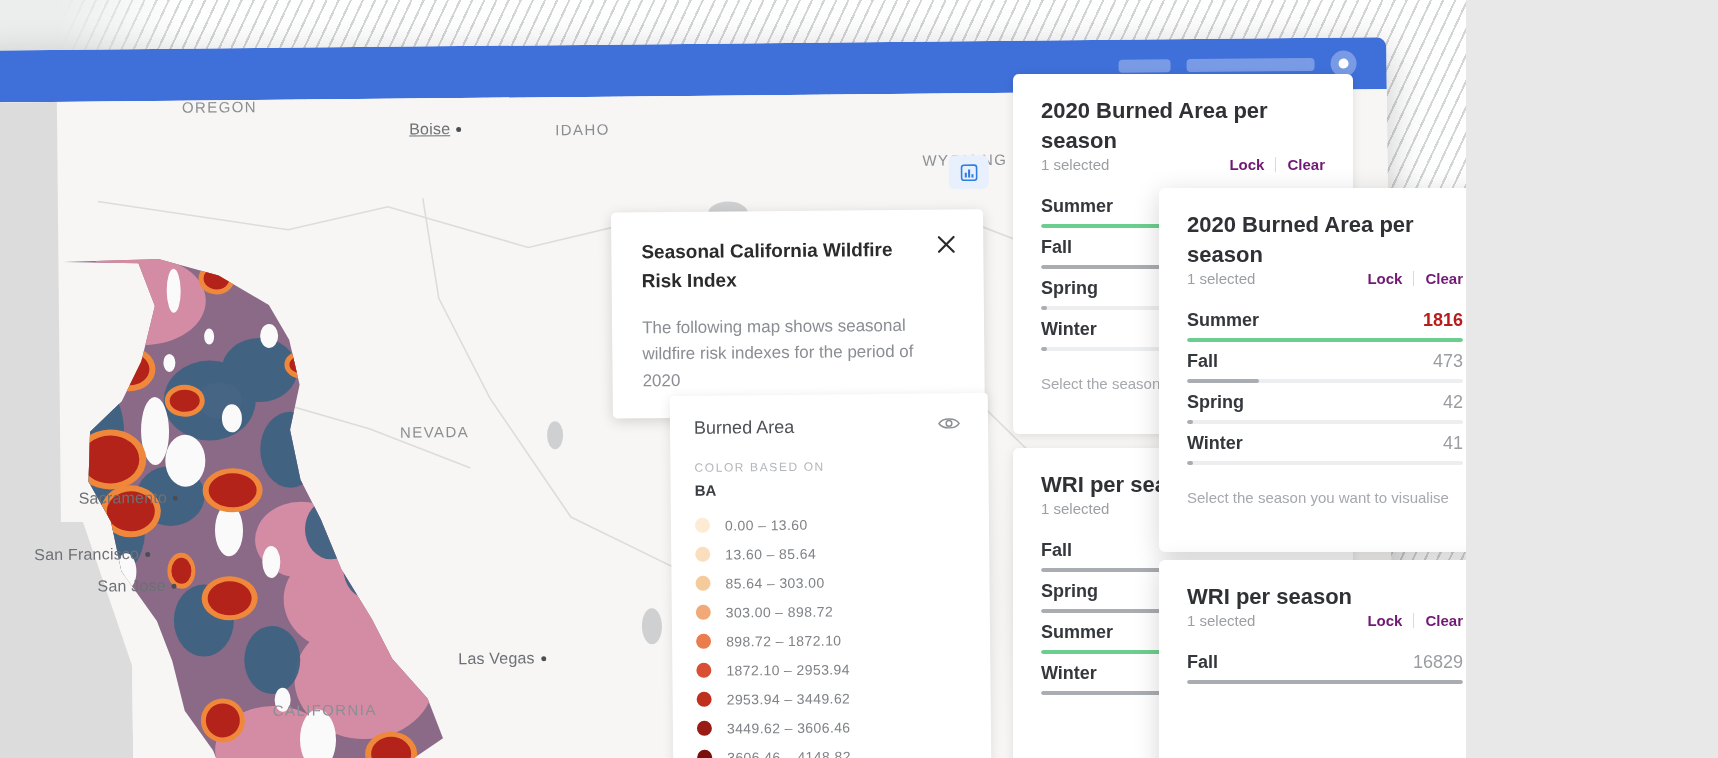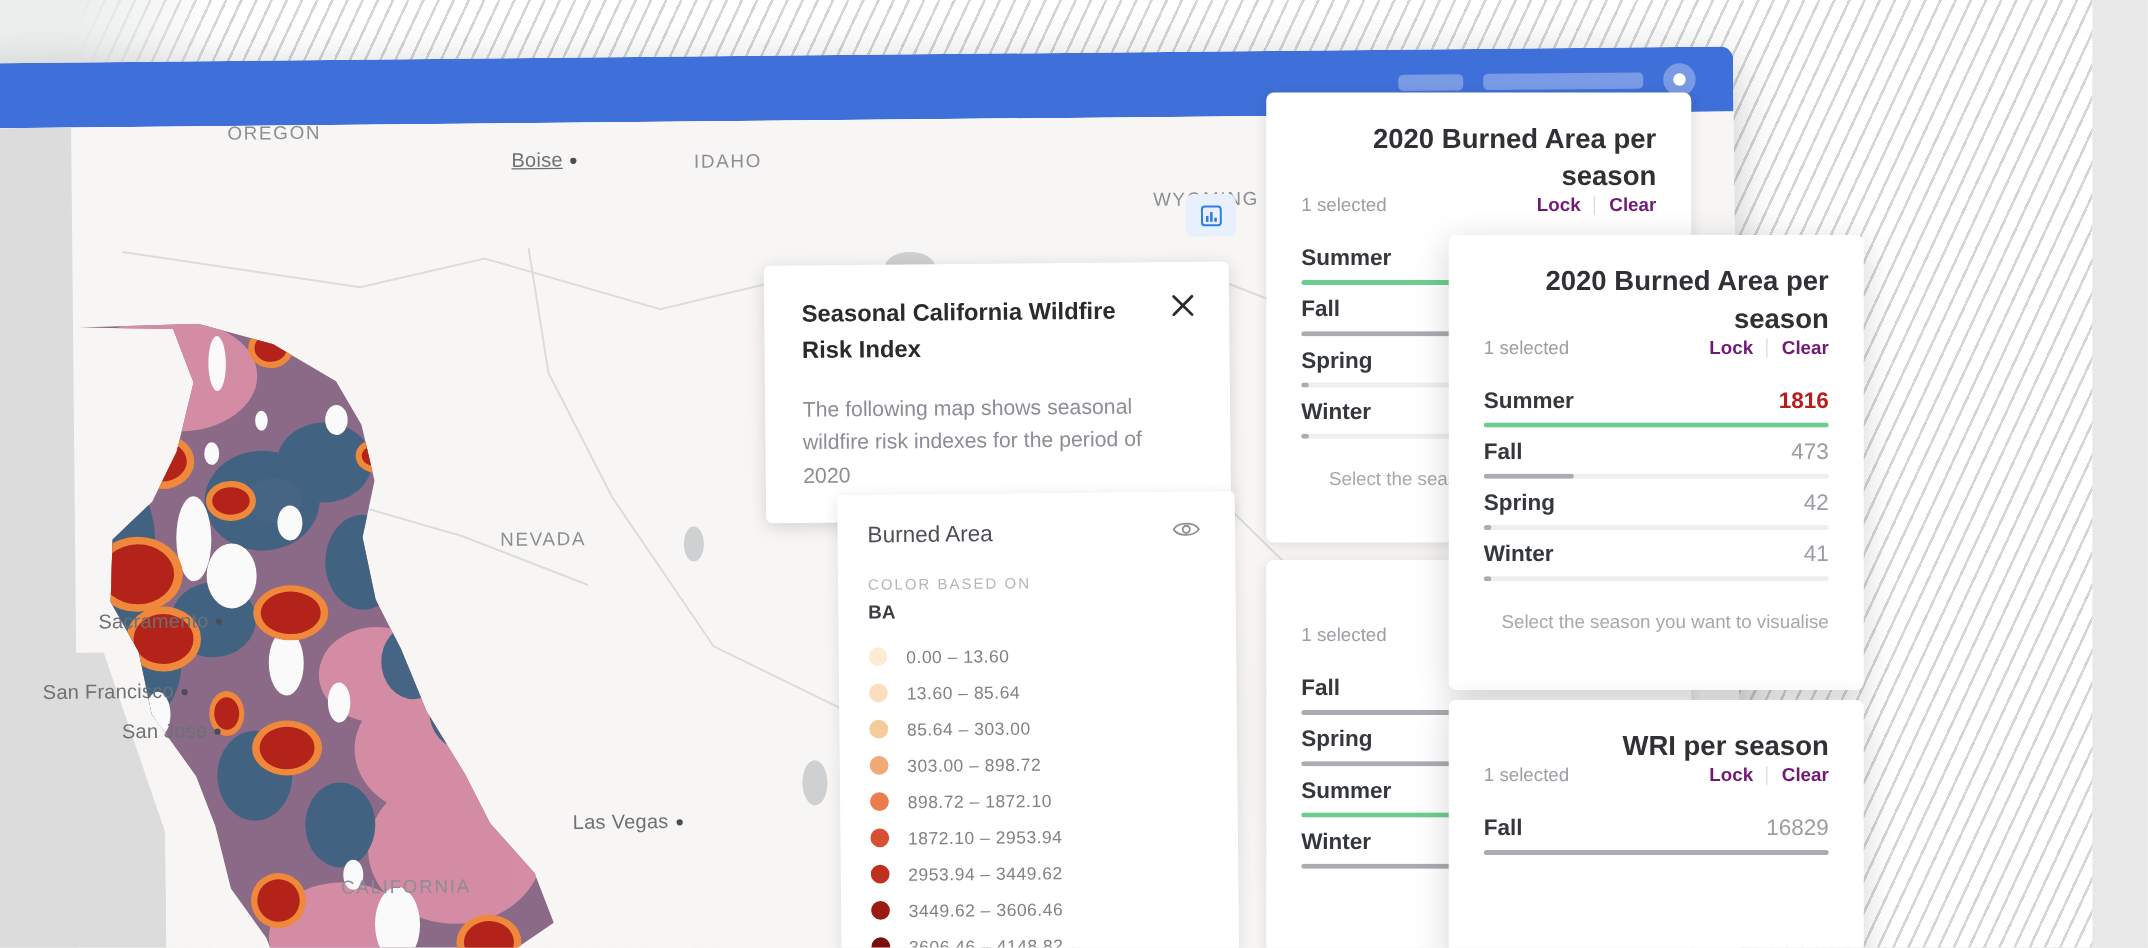--- a/index.html
+++ b/index.html
@@ -1,21 +1,21 @@
 <!DOCTYPE html>
 <html><head>
 <meta charset="utf-8">
 <style>
   * { box-sizing: border-box; margin: 0; padding: 0; }
   html, body {
     width: 1718px; height: 758px; overflow: hidden;
     font-family: "Liberation Sans", sans-serif;
     background: #e8e8e8;
   }
-  #root { position: relative; width: 1674px; height: 758px; overflow: hidden; }
+  #root { position: relative; width: 1466px; height: 758px; overflow: hidden; }
 
   
   .bg-texture {
     position: absolute; inset: 0;
     background-color: #eceded;
     background-image:
       repeating-linear-gradient(115deg, rgba(255,255,255,0.95) 0 9px, rgba(205,208,210,0.85) 9px 11px),
       repeating-linear-gradient(25deg, rgba(255,255,255,0.55) 0 22px, rgba(198,201,204,0.5) 22px 24px),
       repeating-linear-gradient(72deg, rgba(255,255,255,0.25) 0 40px, rgba(190,194,198,0.35) 40px 43px);
   }
@@ -152,21 +152,20 @@
   }
   .legend-swatch { width: 15px; height: 15px; border-radius: 50%; flex: 0 0 auto; }
   .legend-range { font-size: 14px; color: #7f8286; letter-spacing: 0.4px; }
 
   
   .sel-panel {
     position: absolute;
     background: #ffffff;
     border-radius: 6px;
     padding: 22px 28px 14px 28px;
-    text-align: right;
   }
   .sel-panel h3 {
     font-size: 22px; font-weight: bold; color: #2f3135;
     line-height: 1.36;
   }
   .sel-meta {
     display: flex; align-items: baseline; justify-content: space-between;
   }
   .sel-count { font-size: 15px; color: #9b9ea2; }
   .sel-actions { display: flex; align-items: center; gap: 11px; }

